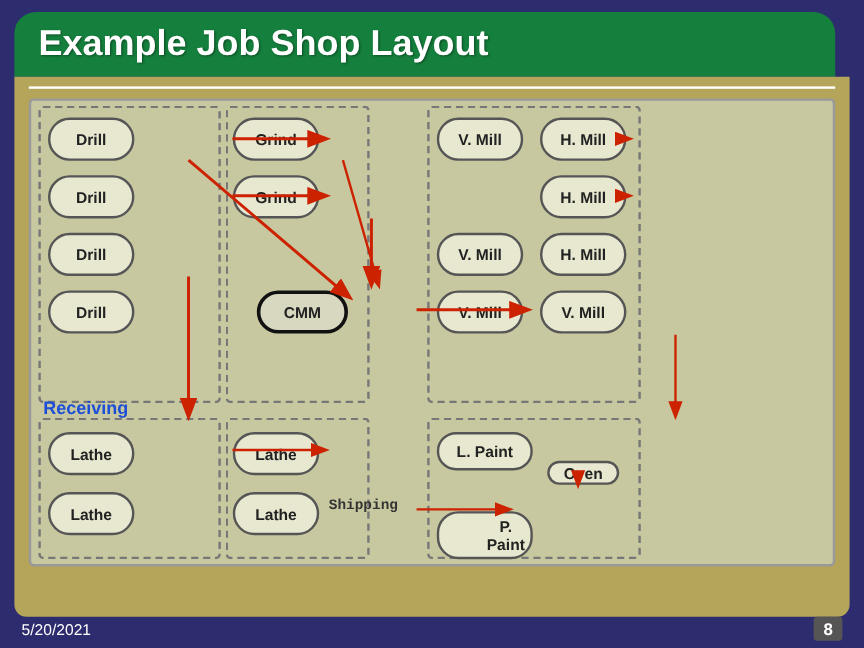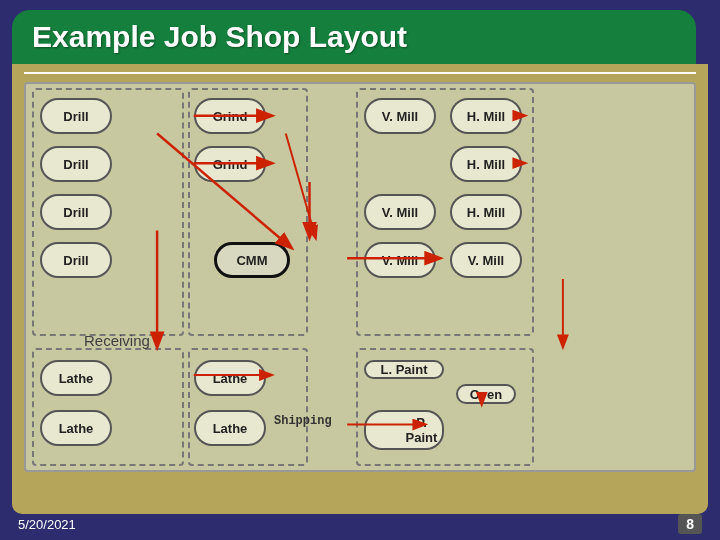--- a/index.html
+++ b/index.html
@@ -69,23 +69,22 @@
 
     .machine.cmm-highlight {
       border: 3px solid #111;
       background: #d8d8c0;
     }
 
     
     .receiving-label {
       position: absolute;
       font-size: 15px;
-      font-weight: normal;
-      color: #404040;
-      margin-left: 48px;
+      font-weight: bold;
+      color: #1d4ed8;
     }
 
     
     .shipping-label {
       position: absolute;
       font-size: 12px;
       font-weight: bold;
       color: #333;
     }
 
@@ -217,27 +216,27 @@
     <div class="machine" style="left:14px; top:326px; width:72px; height:36px;">
       <span>Lathe</span>
     </div>
     <div class="machine" style="left:168px; top:276px; width:72px; height:36px;">
       <span>Lathe</span>
     </div>
     <div class="machine" style="left:168px; top:326px; width:72px; height:36px;">
       <span>Lathe</span>
     </div>
 
-    <div class="machine" style="left:338px; top:276px; width:80px; height:19px;">
+    <div class="machine" style="left:338px; top:276px; width:80px; height:32px;">
       <span>L. Paint</span>
     </div>
     <div class="machine" style="left:430px; top:300px; width:60px; height:20px;">
       <span>Oven</span>
     </div>
-    <div class="machine" style="left:338px; top:326px; width:80px; height:40px;padding-left:35px;">
+    <div class="machine" style="left:338px; top:342px; width:80px; height:40px;padding-left:35px;">
       <span>P. Paint</span>
     </div>
 
     <div class="shipping-label" style="left:248px; top:330px;font-family:Liberation Mono, monospace;">Shipping</div>
 
     <svg class="arrows-svg" viewBox="0 0 510 390">
       <defs>
         <marker id="arrowRed" markerWidth="8" markerHeight="8" refX="6" refY="3" orient="auto">
           <path d="M0,0 L0,6 L8,3 z" fill="#cc2200"></path>
         </marker>

